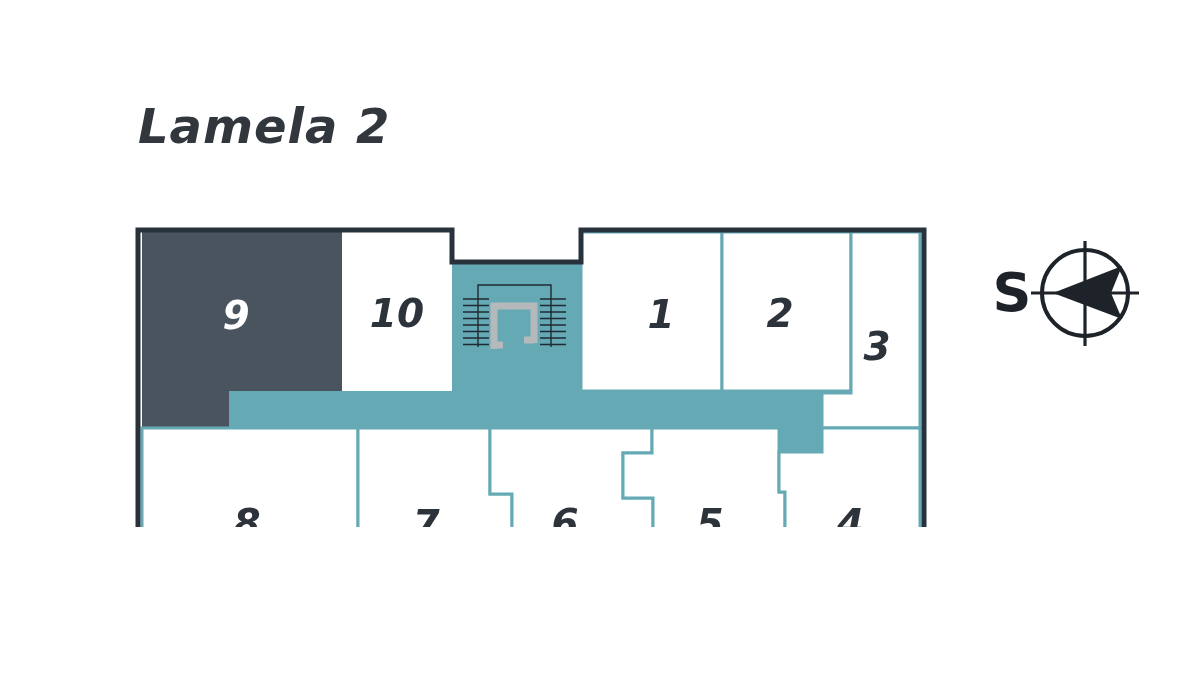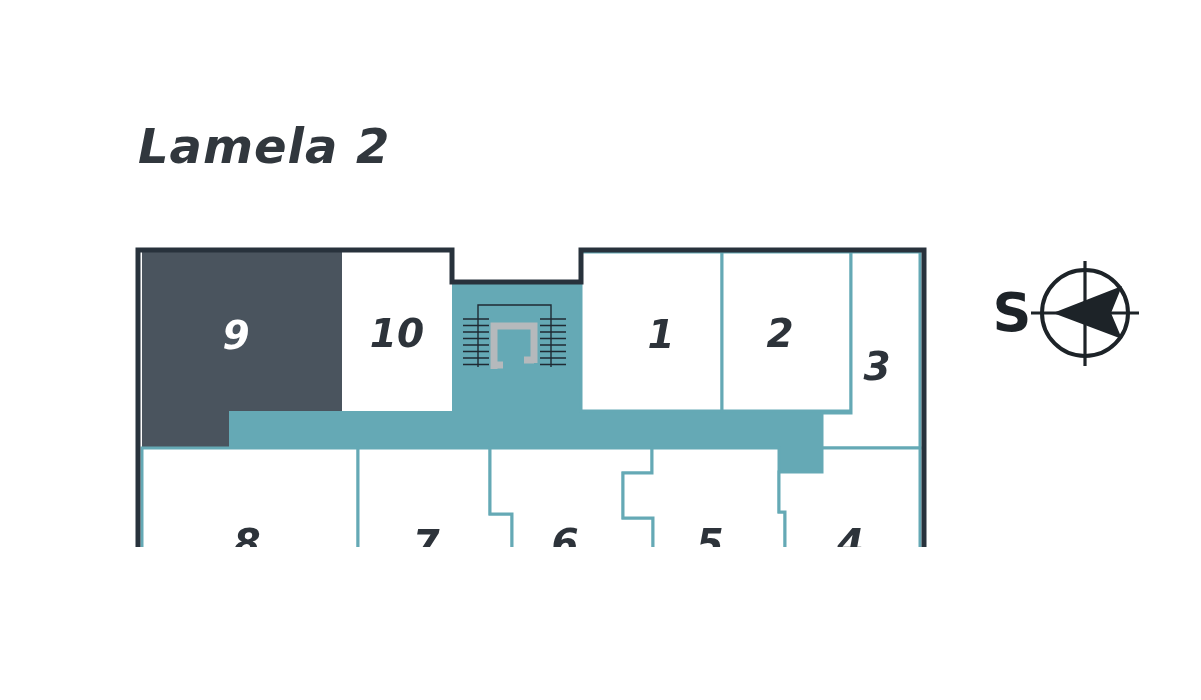--- a/index.html
+++ b/index.html
@@ -7,21 +7,20 @@
     padding: 0;
     background: #ffffff;
     font-family: "DejaVu Sans", sans-serif;
   }
   .stage {
     position: relative;
     width: 1201px;
     height: 527px;
     background: #ffffff;
     overflow: hidden;
-    margin-top: 20px;
   }
   svg { display: block; }
 
   
   .room {
     fill: #ffffff;
     stroke: #65a9b5;
     stroke-width: 3;
     stroke-linejoin: miter;
   }

